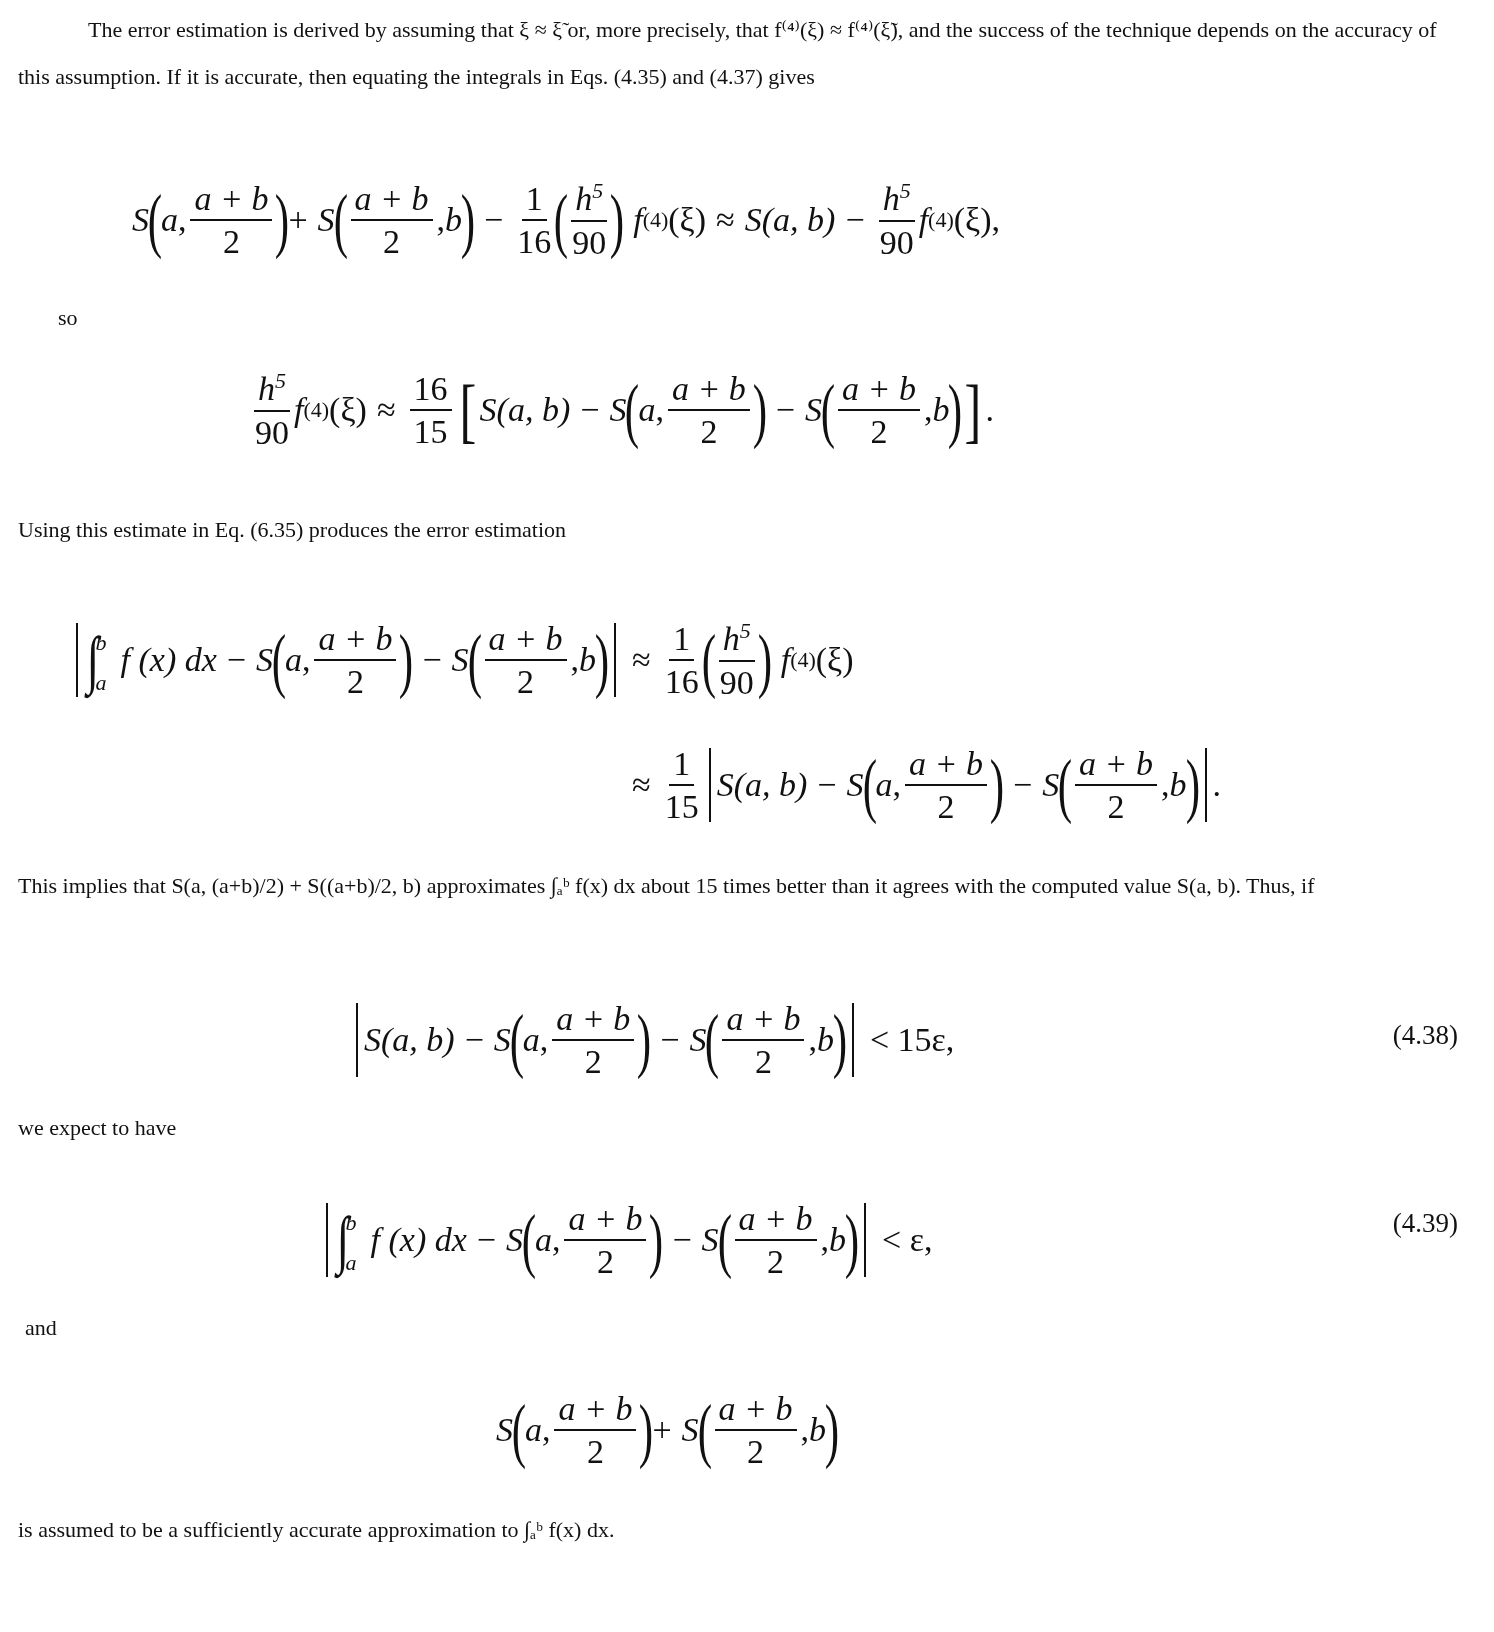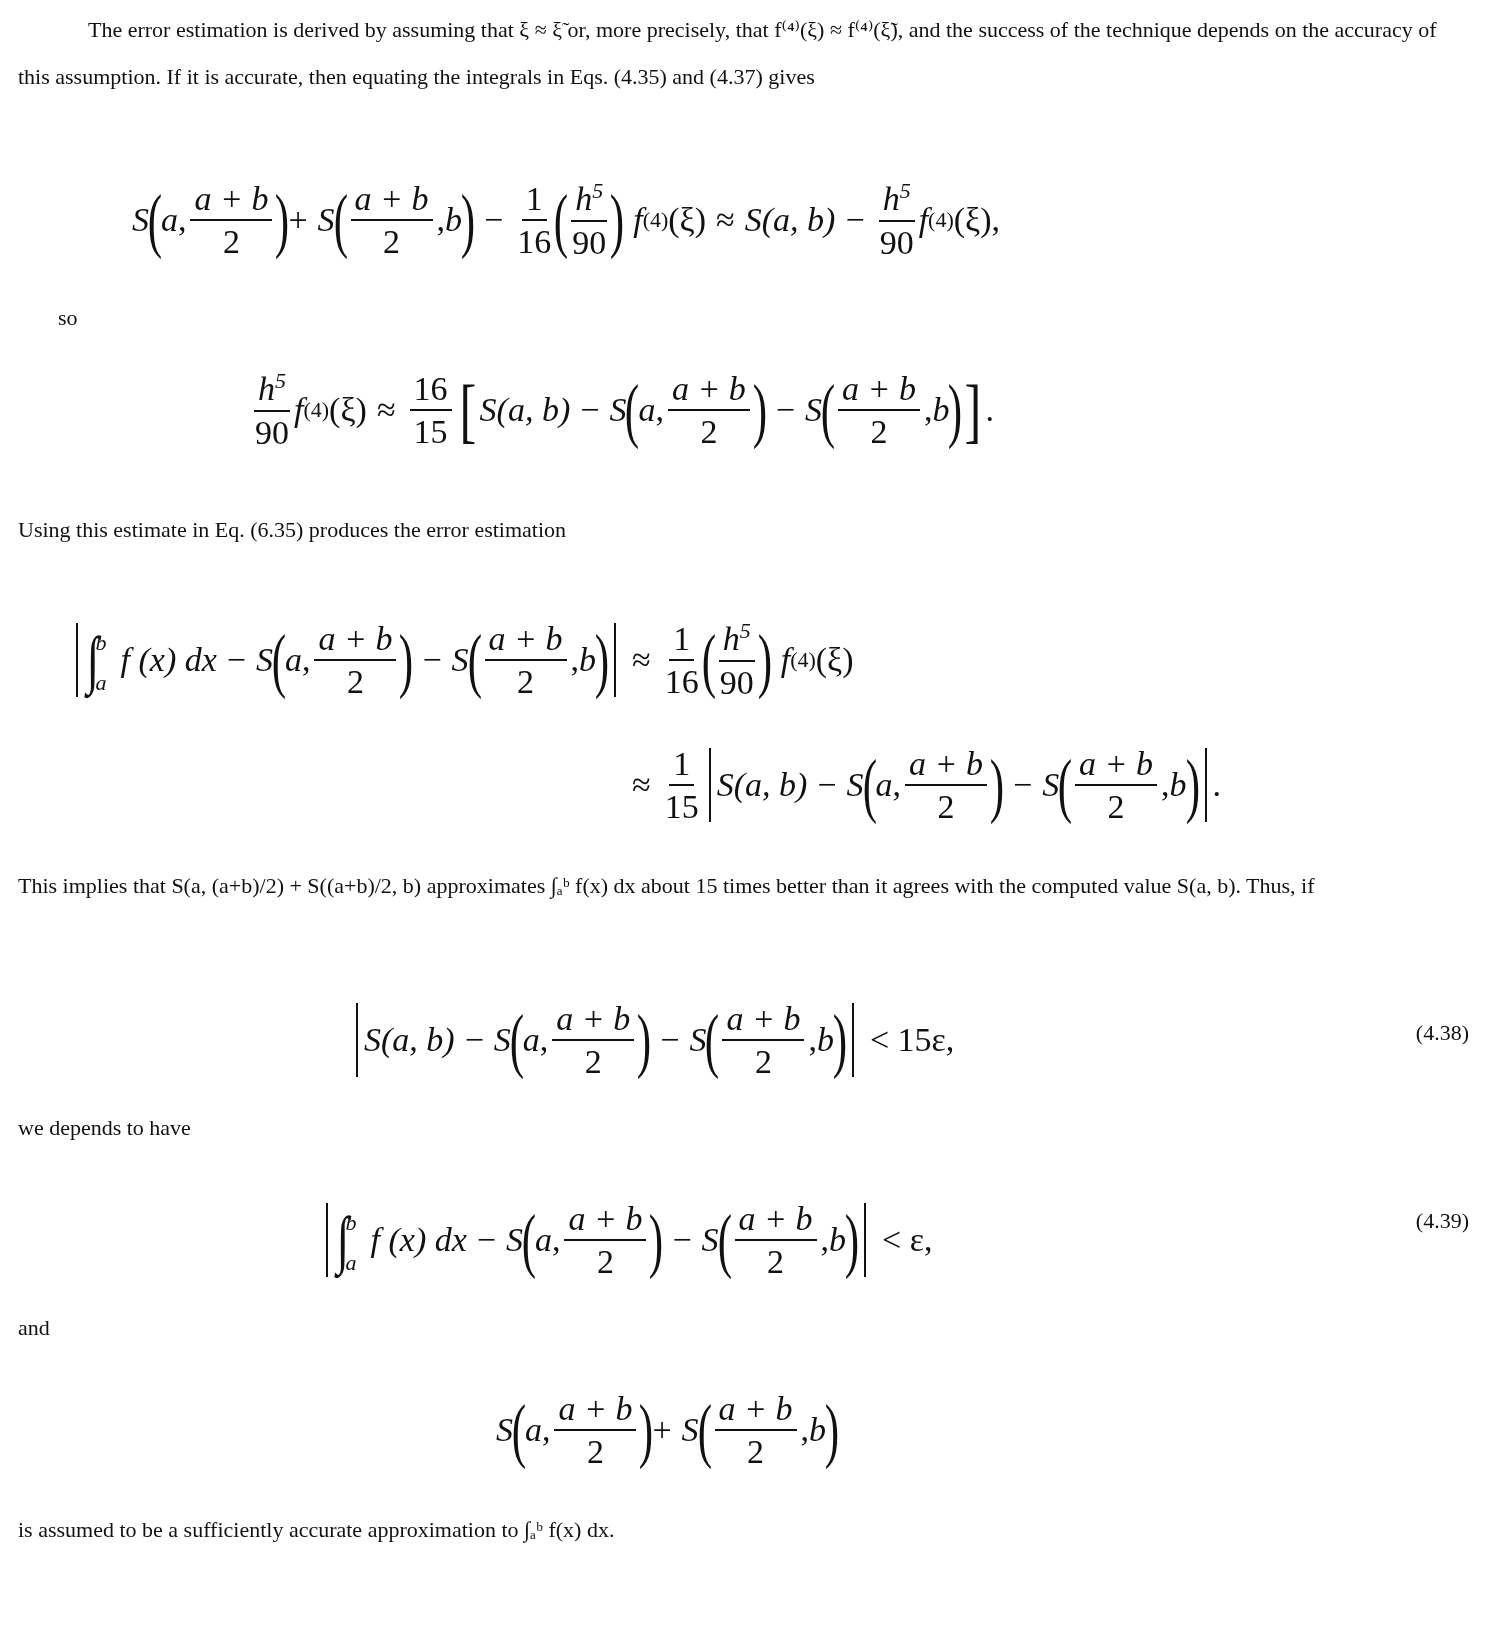--- a/index.html
+++ b/index.html
@@ -23,21 +23,21 @@
     vertical-align: middle; margin: 16px 4px; line-height: 1.1;
   }
   .frac .num { border-bottom: 2px solid #111; padding: 0 4px 2px 4px; }
   .frac .den { padding-top: 2px; }
   .big { font-size: 72px; line-height: 1; display: inline-block; transform: scaleX(0.6); margin: 0 -6px; }
   .bigsq { font-size: 72px; line-height: 1; display: inline-block; transform: scaleX(0.7); }
   .abs { display: inline-block; width: 2px; height: 74px; background: #111; margin: 0 6px; vertical-align: middle; }
   .sup { font-size: 22px; vertical-align: super; }
   .intg { font-size: 64px; font-style: italic; display: inline-block; transform: scaleX(0.7); margin-right: -6px; }
   .limits { display: inline-flex; flex-direction: column; justify-content: space-between; height: 74px; font-size: 22px; font-style: italic; margin-right: 14px; }
-  .eqnum { position: absolute; right: 25px; font-size: 22px; }
+  .eqnum { position: absolute; right: 36px; font-size: 27px; }
   .sp { display: inline-block; width: 10px; }
 </style>
 </head>
 <body>
 
 <div class="para indent" style="top:6px;">The error estimation is derived by assuming that ξ ≈ ξ̃ or, more precisely, that f⁽⁴⁾(ξ) ≈ f⁽⁴⁾(ξ̃), and the success of the technique depends on the accuracy of this assumption. If it is accurate, then equating the integrals in Eqs. (4.35) and (4.37) gives</div>
 
 <div class="eq" style="left:132px; top:170px; height:100px;">
   <span class="it">S</span>
   <span class="big">(</span>
@@ -258,21 +258,21 @@
     </span>
     <span>,</span>
     <span class="it">b</span>
     <span class="big">)</span>
   <span class="abs"></span>
     <span class="sp"></span>
   <span>&lt; 15ε,</span>
 </div>
 <div class="eqnum" style="top:1020px;">(4.38)</div>
 
-<div class="para" style="top:1104px;">we depends to have</div>
+<div class="para" style="top:1104px;">we expect to have</div>
 
 <div class="eq" style="left:320px; top:1190px; height:100px;">
   <span class="abs"></span>
   <span class="intg">∫</span>
   <span class="limits">
       <span>b</span>
       <span>a</span>
     </span>
   <span class="it">f (x) dx</span>
   <span class="sp"></span>
@@ -298,21 +298,21 @@
     </span>
     <span>,</span>
     <span class="it">b</span>
     <span class="big">)</span>
   <span class="abs"></span>
     <span class="sp"></span>
   <span>&lt; ε,</span>
 </div>
 <div class="eqnum" style="top:1208px;font-family:Liberation Serif, serif;">(4.39)</div>
 
-<div class="para" style="top:1304px;">and</div>
+<div class="para" style="top:1304px;margin-left:7px;">and</div>
 
 <div class="eq" style="left:496px; top:1380px; height:100px;">
   <span class="it">S</span>
   <span class="big">(</span>
     <span class="it">a</span>
     <span>,</span>
   <span class="frac">
       <span class="num it">a + b</span>
       <span class="den">2</span>
     </span>

